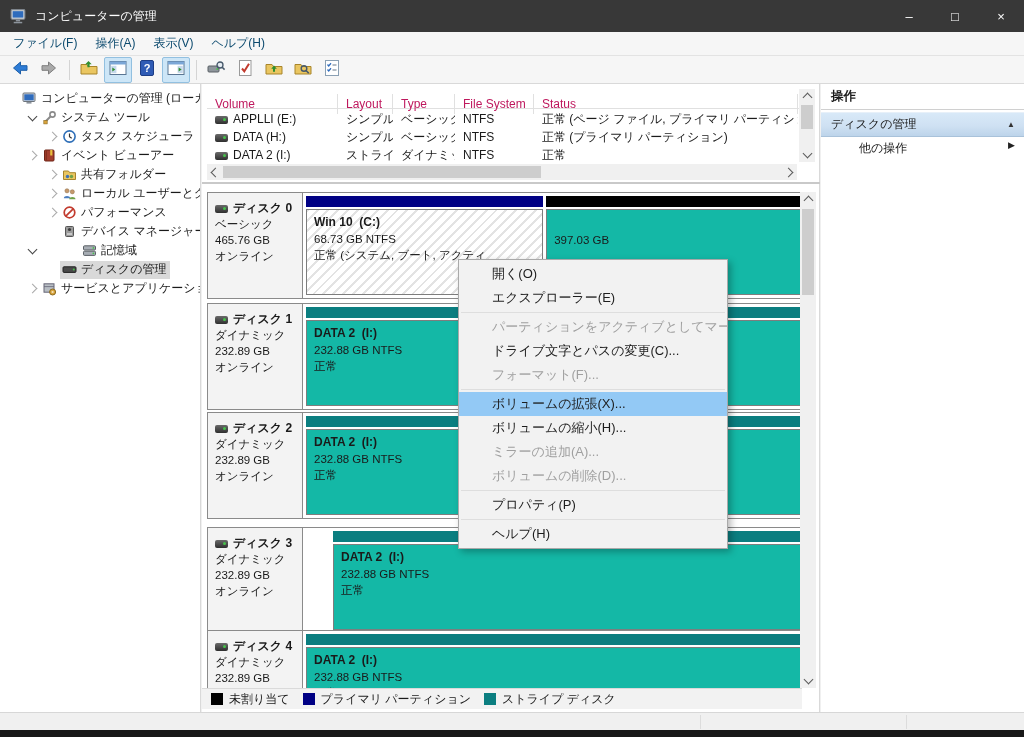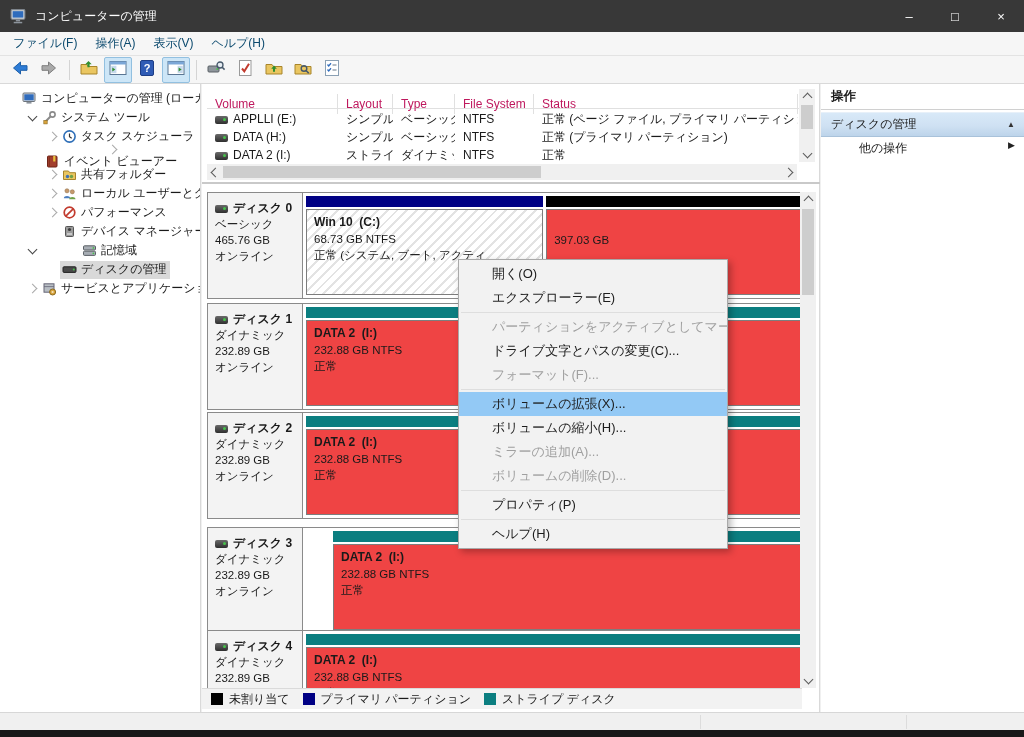--- a/index.html
+++ b/index.html
@@ -64,21 +64,21 @@
   .list-split{position:absolute;left:0;top:98px;width:618px;height:2px;background:#c9c9c9;}
 
   
   .disk-area{position:absolute;left:0;top:102px;width:600px;height:502px;overflow:hidden;background:#fff;}
   .disk-row{position:absolute;left:5px;width:633px;height:107px;border:1px solid #8a8a8a;box-sizing:border-box;display:flex;background:#fff;}
   .disk-label{width:95px;flex:none;background:#f3f3f3;border-right:1px solid #8a8a8a;padding:7px 4px 0 7px;box-sizing:border-box;line-height:16px;font-size:11.5px;white-space:nowrap;overflow:hidden;}
   .disk-label .dname{font-weight:bold;font-size:12px;white-space:pre;}
   .disk-graph{flex:1;display:flex;gap:3px;padding:3px;box-sizing:border-box;}
   .part{display:flex;flex-direction:column;min-width:0;}
   .part .band{height:11px;flex:none;}
-  .part .pbody{flex:1;margin-top:2px;border:1px solid #7d7d7d;background:#ef4444;padding:4px 0 0 7px;box-sizing:border-box;line-height:16.5px;font-size:11.5px;white-space:nowrap;overflow:hidden;}
+  .part .pbody{flex:1;margin-top:2px;border:1px solid #7d7d7d;background:#14b8a6;padding:4px 0 0 7px;box-sizing:border-box;line-height:16.5px;font-size:11.5px;white-space:nowrap;overflow:hidden;}
   .part .pbody.hatched{background:repeating-linear-gradient(135deg,#e3e3e3 0 2px,rgba(0,0,0,0) 2px 7px),#fff;}
   .part .plabel{font-weight:bold;font-size:12px;white-space:pre;}
   .part .psize.lone{margin-top:18px;}
 
   
   .legend{position:absolute;left:0;top:604px;width:600px;height:21px;background:#f2f2f2;border-top:1px solid #dadada;display:flex;align-items:center;padding-left:9px;box-sizing:border-box;}
   .leg-item{display:inline-flex;align-items:center;margin-right:13px;font-size:12px;}
   .leg-sq{width:12px;height:12px;margin-right:6px;flex:none;}
 
   
@@ -239,21 +239,21 @@
         <span class="tree-inner">
           <span class="tree-ico">
             <svg width="15" height="15" viewBox="0 0 15 15">
               <circle cx="7.5" cy="7.5" r="5.6" fill="#fff" stroke="#2f6fb8" stroke-width="1.6"></circle>
               <path d="M7.5 4.6 V7.7 L9.7 9.2" stroke="#333" stroke-width="1.2" fill="none"></path>
             </svg>
           </span>
           <span class="tree-label">タスク スケジューラ</span>
         </span>
       </div>
-      <div class="tree-row" style="padding-left: 24px; flex-direction: column;">
+      <div class="tree-row" style="padding-left: 24px;">
         <span class="chv-slot">
           <span class="chv col"></span>
         </span>
         <span class="tree-inner">
           <span class="tree-ico">
             <svg width="15" height="15" viewBox="0 0 15 15">
               <rect x="2.5" y="2" width="9.5" height="11" rx="1" fill="#a33f2e" stroke="#6e2417"></rect>
               <rect x="8.2" y="2" width="2.2" height="5.5" fill="#e8c13c"></rect>
               <line x1="4.3" y1="2.5" x2="4.3" y2="12.5" stroke="#7d2d1d" stroke-width="1"></line>
             </svg>

